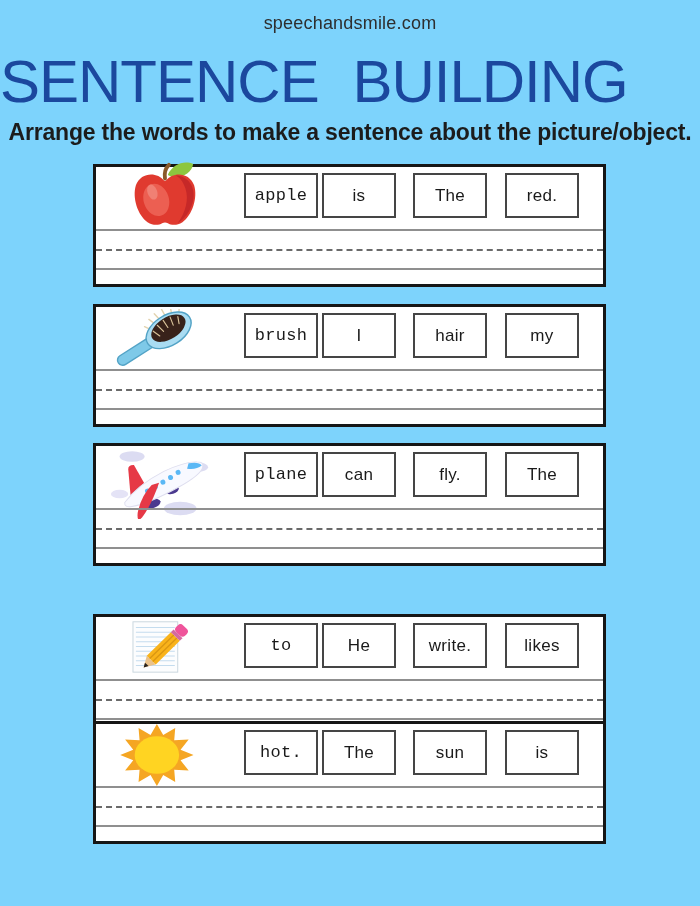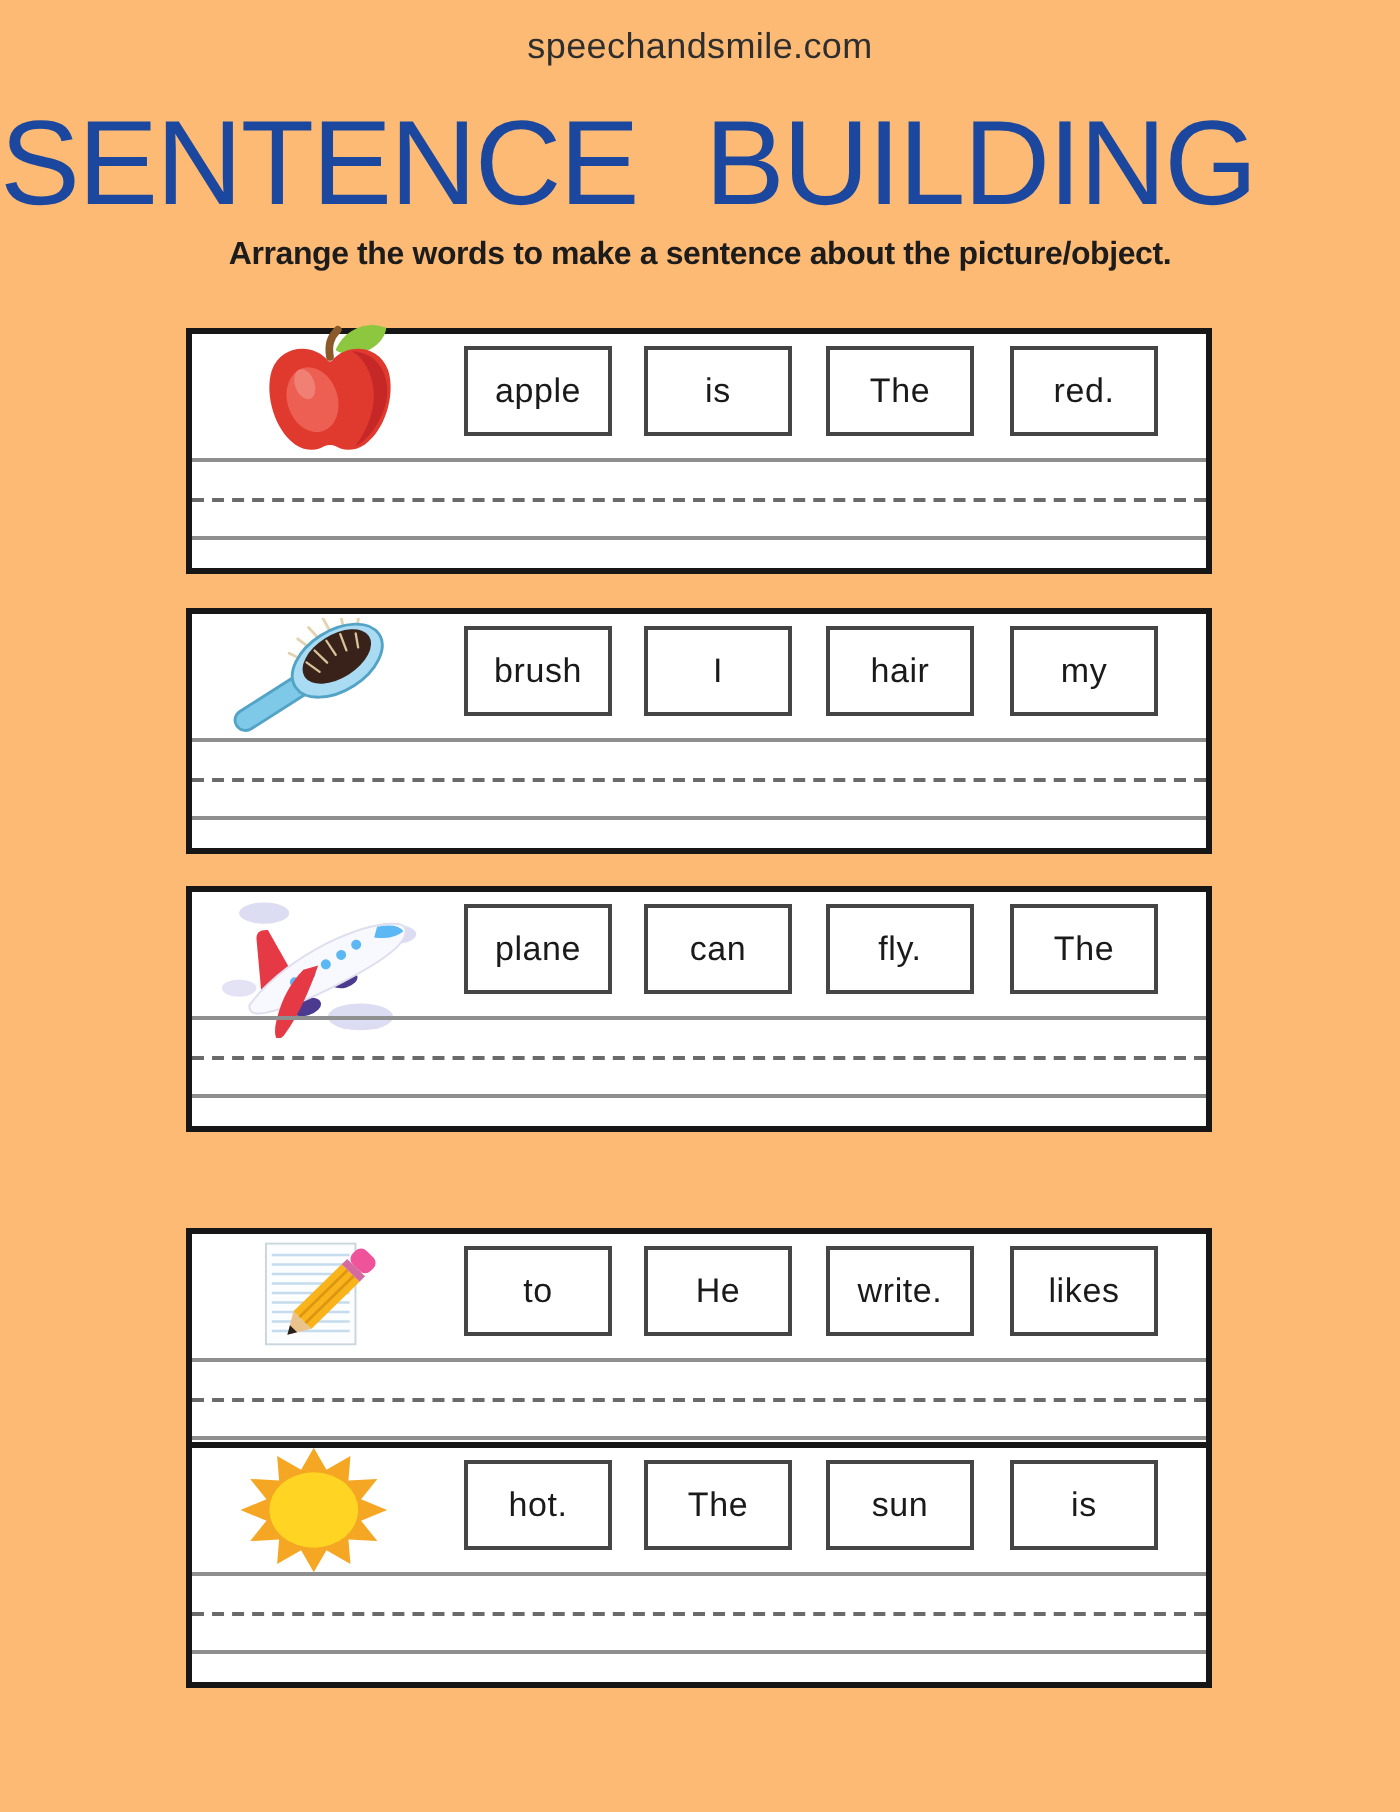--- a/index.html
+++ b/index.html
@@ -1,45 +1,45 @@
 <!DOCTYPE html>
 <html style="--title-blue: #1b489e; --text-black: #1c1c1c; --box-border: #161616; --card-border: #454545; --solid-line: #8f8f8f; --dashed-line: #6a6a6a;"><head>
 <meta charset="utf-8">
 <style>
   html,body{margin:0;padding:0;background:#ffffff;}
   .sheet{
-    position:relative;width:700px;height:906px;background:#fdba74;
+    position:relative;width:700px;height:906px;background:#7dd3fc;
     font-family:"Liberation Sans", sans-serif;overflow:hidden;
   }
   .site{
     position:absolute;top:13px;left:0;right:0;text-align:center;
     font-size:18px;color:#2e2e2e;letter-spacing:.2px;
   }
   .title{
     position:absolute;top:52px;left:0;right:0;text-align:left;
     font-size:60px;line-height:1;color:var(--title-blue,#1b489e);
     font-weight:400;letter-spacing:-1px;word-spacing:18px;white-space:nowrap;
   }
   .instructions{
     position:absolute;top:119px;left:0;right:0;text-align:center;
-    font-size:16px;font-weight:bold;color:var(--text-black,#1c1c1c);letter-spacing:-.2px;
+    font-size:23px;font-weight:bold;color:var(--text-black,#1c1c1c);letter-spacing:-.2px;
   }
   .row{
     position:absolute;left:93px;width:513px;height:123px;box-sizing:border-box;
     border:3px solid var(--box-border,#161616);background:#ffffff;
   }
   .row.r1{top:164px;} .row.r2{top:304px;} .row.r3{top:443px;}
   .row.r4{top:582px;margin-top:32px;} .row.r5{top:721px;padding-left:20px;}
   .card{
     position:absolute;top:6px;width:74px;height:45px;box-sizing:border-box;
     border:2px solid var(--card-border,#454545);background:#ffffff;
     display:flex;align-items:center;justify-content:center;
     font-size:17px;color:#1a1a1a;letter-spacing:.3px;
   }
-  .card.c1{left:136px;} .card.c2{left:226px;} .card.c3{left:317px;} .card.c4{left:409px;}
+  .card.c1{left:148px;font-family:Liberation Mono, monospace;} .card.c2{left:226px;} .card.c3{left:317px;} .card.c4{left:409px;}
   .wline{position:absolute;left:0;right:0;height:0;}
   .wline.solid{border-top:2px solid var(--solid-line,#8f8f8f);}
   .wline.dashed{border-top:2px dashed var(--dashed-line,#6a6a6a);}
   .wline.l1{top:62px;} .wline.l2{top:82px;} .wline.l3{top:101px;}
   .icon-wrap{position:absolute;line-height:0;}
   .r1 .icon-wrap{left:36px;top:-6px;}
   .r2 .icon-wrap{left:15px;top:2px;}
   .r3 .icon-wrap{left:13px;top:0px;}
   .r4 .icon-wrap{left:36px;top:1px;}
   .r5 .icon-wrap{left:22px;top:-2px;}

